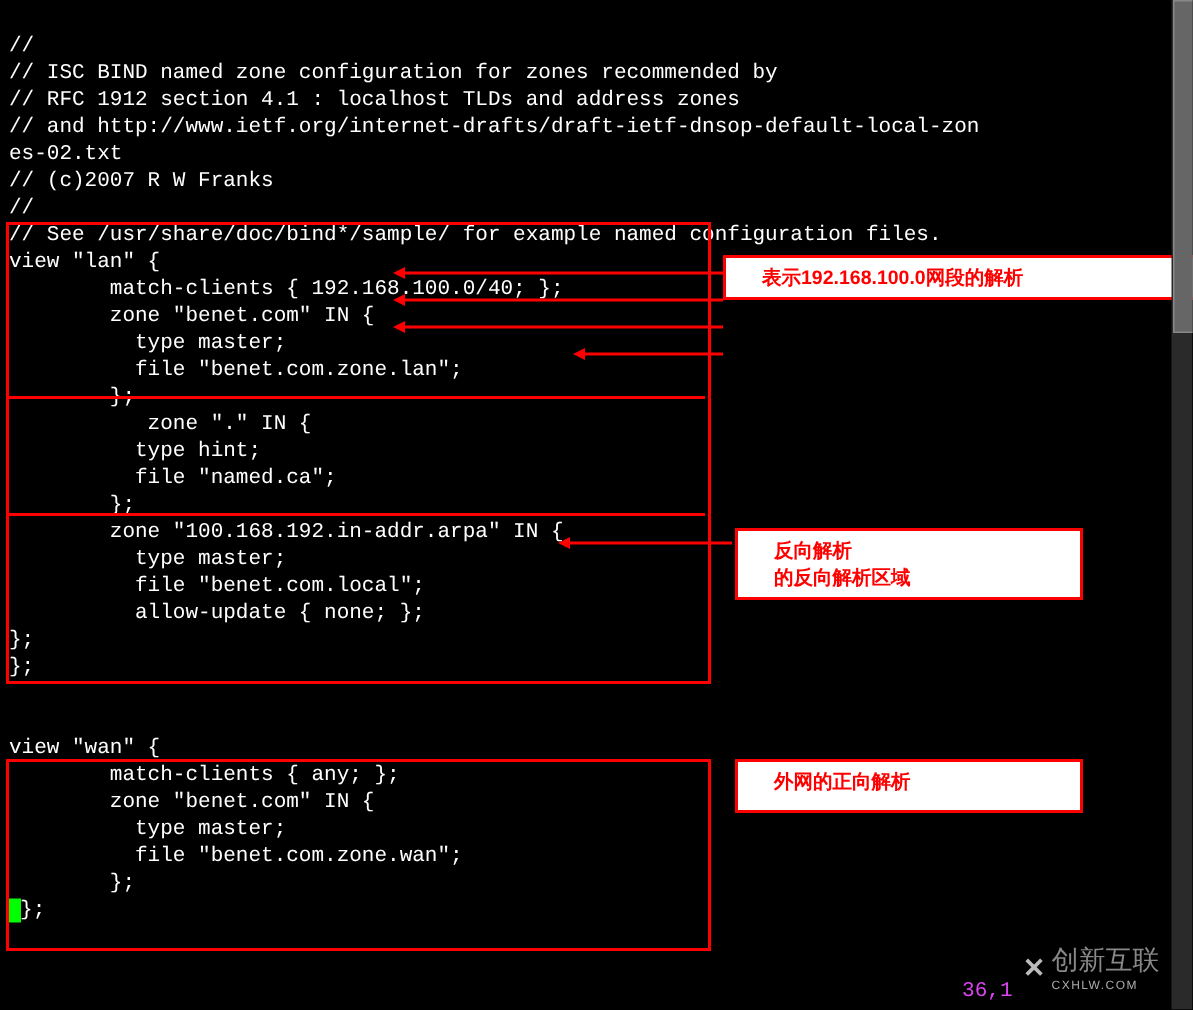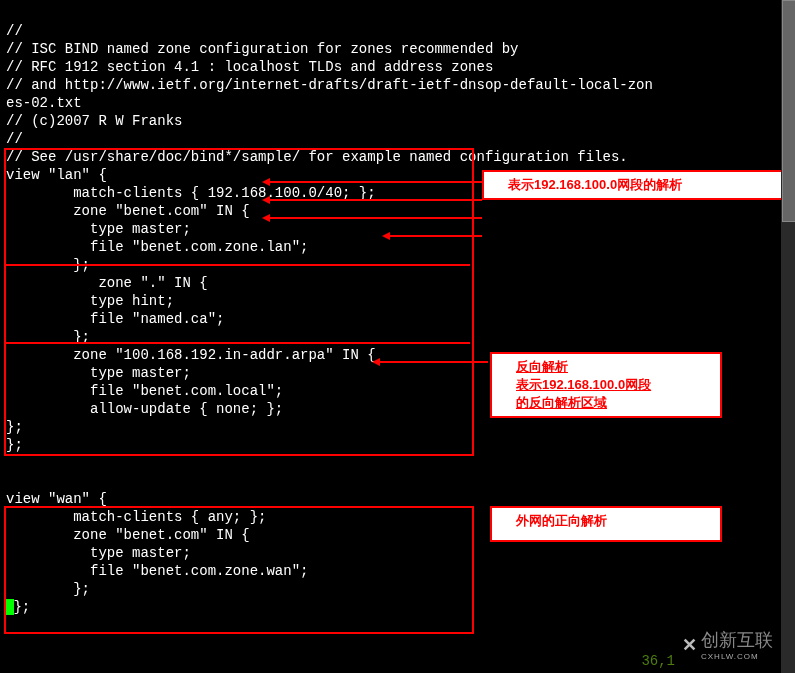--- a/index.html
+++ b/index.html
@@ -65,21 +65,21 @@
   border: 1px solid #888;
 }
 .cursor {
   background: #00ff00;
   color: #000;
 }
 .statusline {
   position: absolute;
   bottom: 4px;
   right: 120px;
-  color: #4d7c0f;
+  color: #d946ef;
   font-family: "Courier New", monospace;
   font-size: 14px;
 }
 .watermark {
   position: absolute;
   bottom: 12px;
   right: 22px;
   font-family: Arial, sans-serif;
   color: #999;
   font-size: 11px;
@@ -141,23 +141,22 @@
 
 <div class="divline" style="left:4px; top:264px; width:466px;"></div>
 <div class="divline" style="left:4px; top:342px; width:466px;"></div>
 
 <div class="redbox" style="left:4px; top:506px; width:466px; height:124px;"></div>
 
 <div class="annotation" style="left:482px; top:170px; width:292px;">
 <div>表示192.168.100.0网段的解析</div>
 </div>
 
-<div class="annotation" style="left:490px; top:352px; width:180px;text-decoration:underline;">
+<div class="annotation" style="left:490px; top:352px; width:180px;">
 <div>反向解析</div>
-<div>表示192.168.100.0网段</div>
 <div>的反向解析区域</div>
 </div>
 
 <div class="annotation" style="left:490px; top:506px; width:180px; height:24px;">
 <div>外网的正向解析</div>
 </div>
 
 <svg class="arrow" style="left:260px; top:176px; width:225px; height:75px;">
   <line x1="222" y1="6" x2="10" y2="6"></line>
     <polygon points="10,2 10,10 2,6"></polygon>

